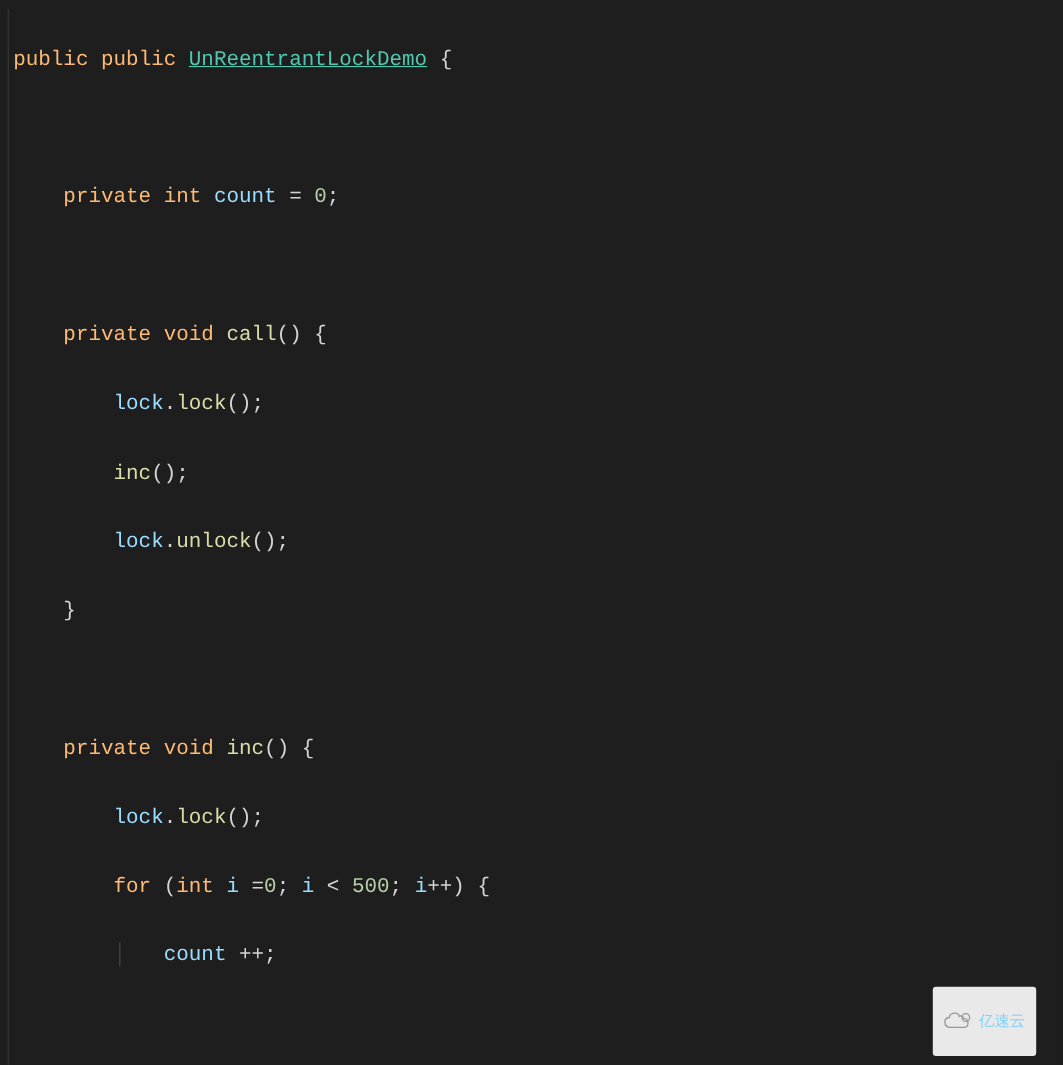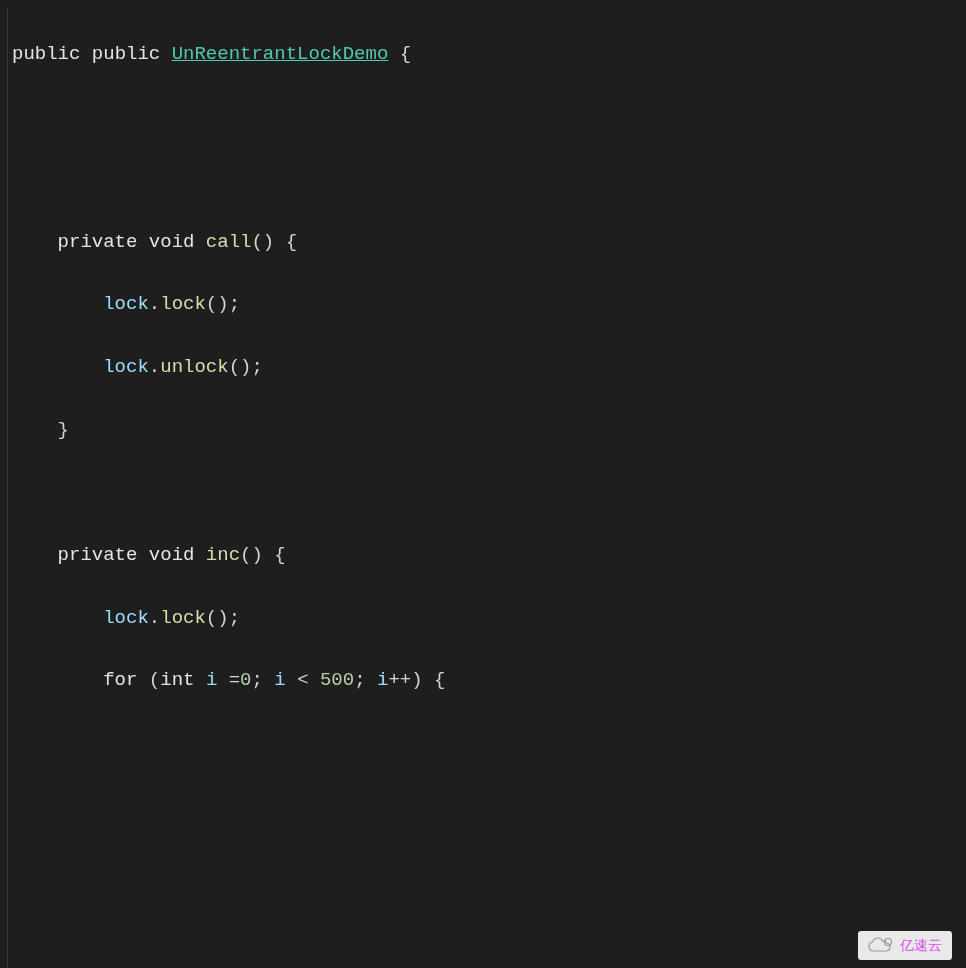--- a/index.html
+++ b/index.html
@@ -31,64 +31,67 @@
     }
     .code-area {
       flex: 1;
       padding-left: 4px;
       white-space: pre;
     }
     .line {
       display: block;
       min-height: 31px;
     }
-    .kw { color: #e5e5e5; }
+    .kw { color: #fdba74; }
     .type { color: #4ec9b0; }
     .classname { color: #4ec9b0; text-decoration: underline; }
     .method { color: #dcdcaa; }
     .var { color: #9cdcfe; }
     .num { color: #b5cea8; }
     .punct { color: #d4d4d4; }
     .op { color: #d4d4d4; }
     .guide { color: #404040; }
     .watermark {
       position: absolute;
       bottom: 8px;
-      right: 14px;
+      right: 24px;
       background: rgba(255,255,255,0.9);
-      padding: 3px 10px;
+      padding: 20px 10px;
       border-radius: 3px;
       font-size: 14px;
-      color: #d946ef;
+      color: #7dd3fc;
       display: flex;
       align-items: center;
       gap: 6px;
       font-family: sans-serif;
     }
     .watermark-icon {
       display: inline-flex;
     }
   </style>
 </head>
 <body>
 
 <div class="code-container">
   <div class="line-marker"></div>
   <div class="code-area">
 <span class="line"><span class="kw">public</span> <span class="kw">public</span> <span class="classname">UnReentrantLockDemo</span> <span class="punct">{</span></span>
 <span class="line"></span>
+<span class="line">    <span class="kw">private</span> <span class="kw">int</span> <span class="var">count</span> <span class="op">=</span> <span class="num">0</span><span class="punct">;</span></span>
 <span class="line"></span>
 <span class="line">    <span class="kw">private</span> <span class="kw">void</span> <span class="method">call</span><span class="punct">()</span> <span class="punct">{</span></span>
 <span class="line">        <span class="var">lock</span><span class="punct">.</span><span class="method">lock</span><span class="punct">()</span><span class="punct">;</span></span>
+<span class="line">        <span class="method">inc</span><span class="punct">()</span><span class="punct">;</span></span>
 <span class="line">        <span class="var">lock</span><span class="punct">.</span><span class="method">unlock</span><span class="punct">()</span><span class="punct">;</span></span>
 <span class="line">    <span class="punct">}</span></span>
 <span class="line"></span>
 <span class="line">    <span class="kw">private</span> <span class="kw">void</span> <span class="method">inc</span><span class="punct">()</span> <span class="punct">{</span></span>
 <span class="line">        <span class="var">lock</span><span class="punct">.</span><span class="method">lock</span><span class="punct">()</span><span class="punct">;</span></span>
 <span class="line">        <span class="kw">for</span> <span class="punct">(</span><span class="kw">int</span> <span class="var">i</span> <span class="op">=</span><span class="num">0</span><span class="punct">;</span> <span class="var">i</span> <span class="op">&lt;</span> <span class="num">500</span><span class="punct">;</span> <span class="var">i</span><span class="op">++</span><span class="punct">)</span> <span class="punct">{</span></span>
+<span class="line">        <span class="guide">│</span>   <span class="var">count</span> <span class="op">++</span><span class="punct">;</span></span>
 
 
 
 
 
 
 
 
 
 

